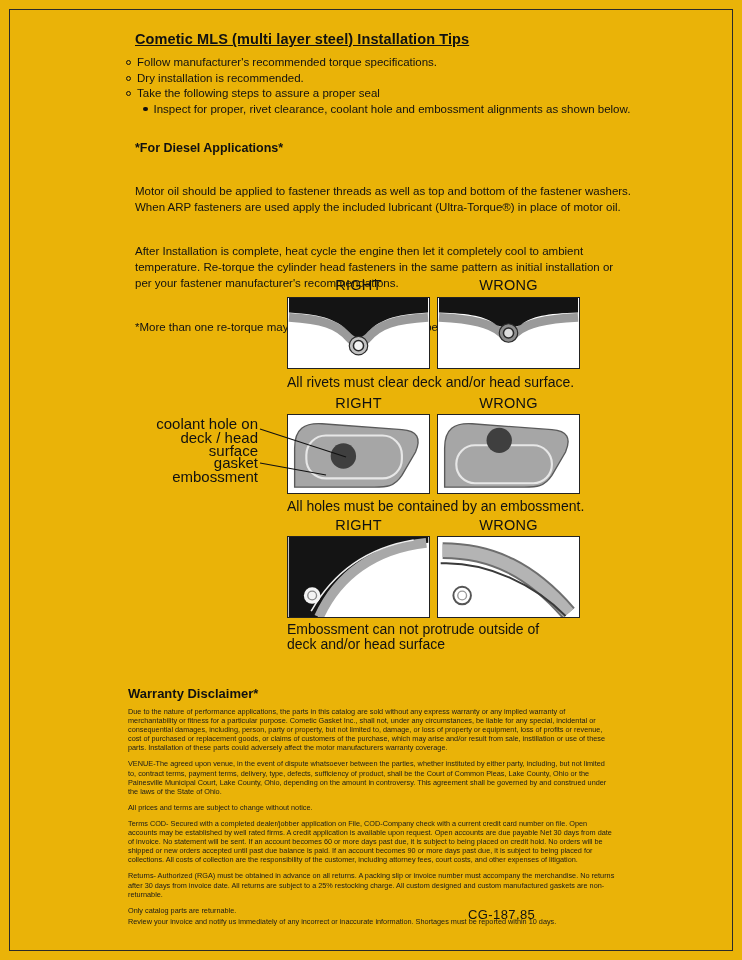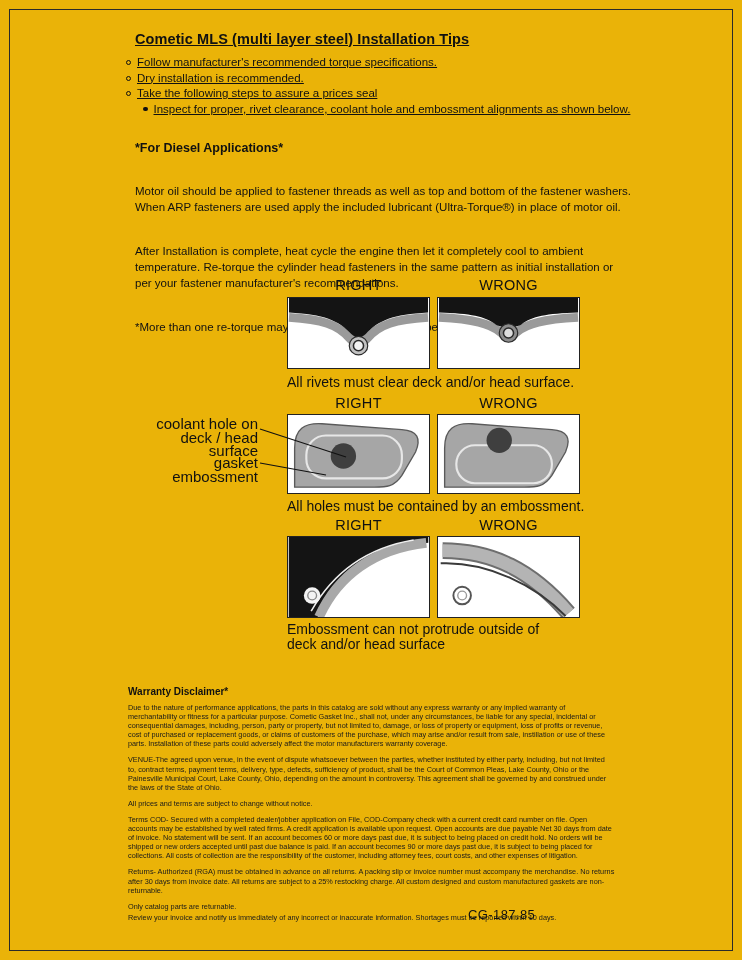--- a/index.html
+++ b/index.html
@@ -11,21 +11,21 @@
   }
   .frame { position:absolute; inset:9px; border:1.6px solid #2a2a2a; pointer-events:none; }
 
   .title {
     position:absolute; left:135px; top:31px;
     font-size:14.5px; font-weight:bold; text-decoration:underline;
     letter-spacing:.1px;
   }
 
   .tips { position:absolute; left:126px; top:55px; width:520px; font-size:11.5px; }
-  .brow { display:flex; align-items:flex-start; line-height:15.5px;text-decoration:underline; }
+  .brow { display:flex; align-items:flex-start; line-height:15.5px; }
   .brow.sub { margin-left:17px; }
   .b-open {
     width:5px; height:5px; border:1px solid #111; border-radius:50%;
     margin:5px 6px 0 0; flex:0 0 auto;
   }
   .b-filled {
     width:4.5px; height:4.5px; background:#111; border-radius:50%;
     margin:5px 6px 0 0; flex:0 0 auto;
   }
 
@@ -38,21 +38,21 @@
   .dbox {
     position:absolute; width:143px; border:1px solid #222; background:#fff; overflow:hidden;
   }
   .dbox svg { display:block; width:100%; height:100%; }
   .caption { position:absolute; font-size:14px; line-height:15px; }
 
   .lead-label { position:absolute; width:118px; text-align:right; font-size:15px; line-height:13.5px; }
   .leader-svg { position:absolute; left:150px; top:415px; width:215px; height:85px; pointer-events:none; z-index:5; }
 
   .warranty { position:absolute; left:128px; top:686px; width:487px; }
-  .warranty-h { font-size:10px; font-weight:bold; margin-bottom:6px; }
+  .warranty-h { font-size:13px; font-weight:bold; margin-bottom:6px; }
   .warranty p { font-size:7.3px; line-height:9.1px; margin-bottom:7px; color:#1a1a1a; }
   .warranty p.tight { margin-bottom:2px; }
 
   .doc-code { position:absolute; left:468px; top:907px; font-size:13px; letter-spacing:.4px; }
 </style>
 </head>
 <body>
 
 <div class="page">
   <div class="frame"></div>
@@ -63,21 +63,21 @@
     <div class="brow">
       <span class="b-open"></span>
       <span>Follow manufacturer's recommended torque specifications.</span>
     </div>
     <div class="brow">
       <span class="b-open"></span>
       <span>Dry installation is recommended.</span>
     </div>
     <div class="brow">
       <span class="b-open"></span>
-      <span>Take the following steps to assure a prices seal</span>
+      <span>Take the following steps to assure a proper seal</span>
     </div>
     <div class="brow sub">
       <span class="b-filled"></span>
       <span>Inspect for proper, rivet clearance, coolant hole and embossment alignments as shown below.</span>
     </div>
   </div>
 
   <div class="diesel">
     <div class="diesel-h">*For Diesel Applications*</div>
     <p>Motor oil should be applied to fastener threads as well as top and bottom of the fastener washers. When ARP fasteners are used apply the included lubricant (Ultra-Torque®) in place of motor oil.</p>

